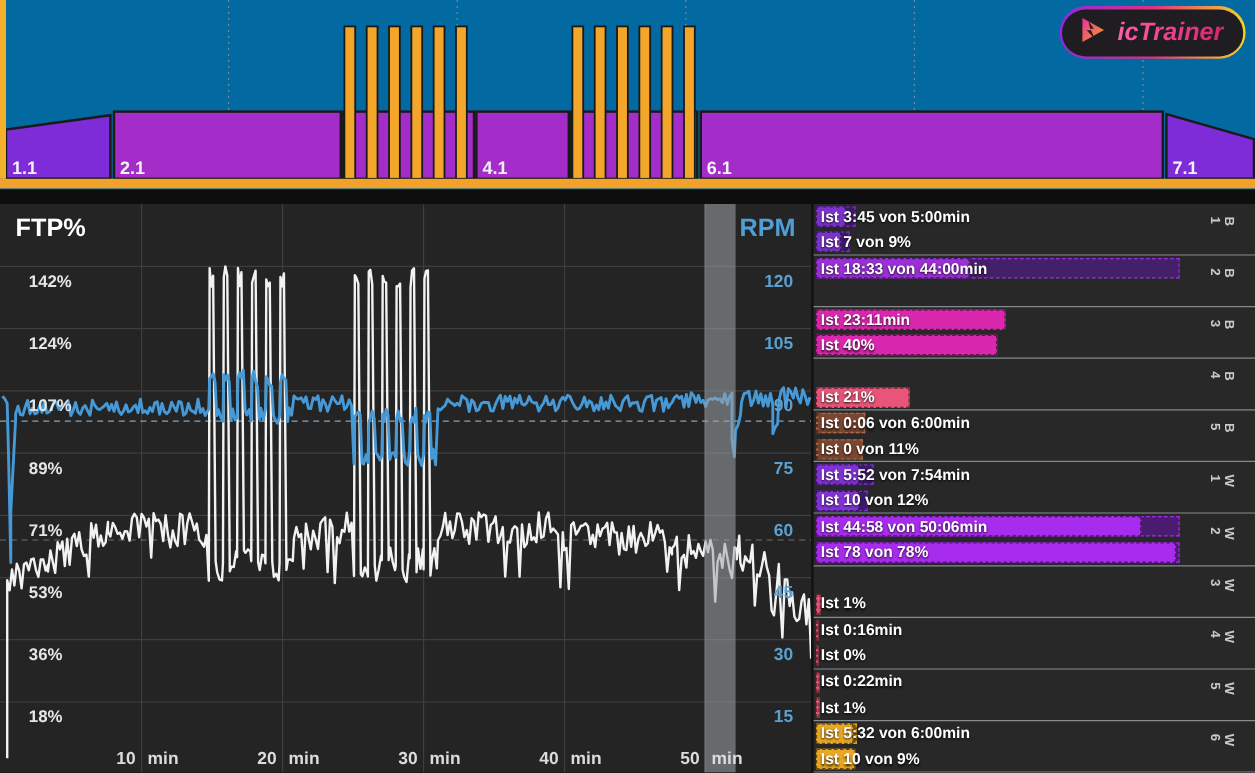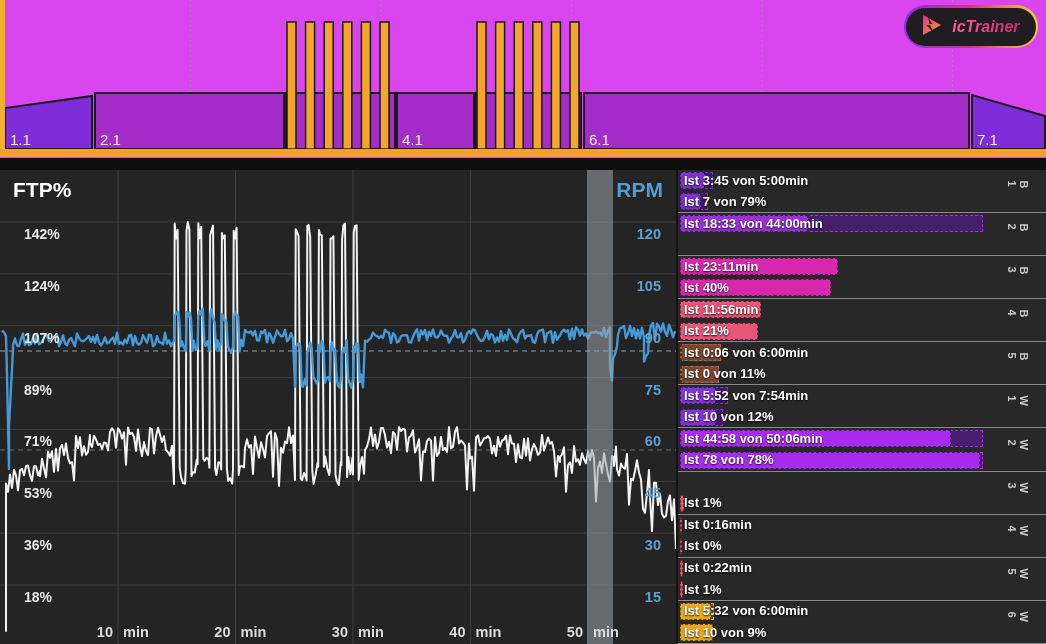--- a/index.html
+++ b/index.html
@@ -1,27 +1,27 @@
 <!DOCTYPE html>
 <html><head>
 <meta charset="utf-8">
 <style>
   html,body{margin:0;padding:0;background:#111;}
   *{box-sizing:border-box;}
   #app{position:relative;width:1046px;height:644px;overflow:hidden;
        font-family:"Liberation Sans","DejaVu Sans",sans-serif;background:#141414;}
   
-  #profile{position:absolute;left:0;top:0;width:1046px;height:158px;background:#d946ef;}
+  #profile{position:absolute;left:0;top:0;width:1046px;height:158px;background:#0369a1;font-weight:bold;}
   #profile-gap{position:absolute;left:0;top:158px;width:1046px;height:12px;background:#0e0e0e;}
   
   #logo{position:absolute;top:5px;right:8px;border-radius:22px;padding:2.5px;
         background:linear-gradient(90deg,#8a2be2,#e0317f,#f5d327);}
   #logo-inner{display:flex;align-items:center;gap:8px;background:#201d22;border-radius:20px;
         padding:4px 16px 4px 12px;}
-  #logo-text{font-size:16px;font-weight:bold;font-style:italic;
+  #logo-text{font-size:21px;font-weight:bold;font-style:italic;
         background:linear-gradient(90deg,#ff5fa8,#d6256e);
         -webkit-background-clip:text;background-clip:text;
         -webkit-text-fill-color:transparent;color:#e0317f;}
   
   #chart{position:absolute;left:0;top:170px;width:676px;height:474px;background:#242424;}
   
   #panel{position:absolute;left:676px;top:170px;width:370px;height:474px;background:#282828;
          border-left:2px solid #111;}
   .pgroup{position:relative;width:100%;border-bottom:1px solid rgba(165,172,178,0.75);}
   .prow{position:absolute;left:0;width:100%;height:21px;}
@@ -138,21 +138,21 @@
   <div id="panel">
       <div class="pgroup" style="height: 43.09px; border-bottom-color: rgba(165, 172, 178, 0.75); padding-left: 36px;">
         <div class="prow" style="top: 0.5px;">
           <div class="bar-target" style="width: 33px; background: rgb(60, 26, 99); border-color: rgb(123, 51, 201);"></div>
           <div class="bar-fill" style="width: 25px; background: rgb(123, 51, 201);"></div>
           <span class="prow-text">Ist 3:45 von 5:00min</span>
         </div>
         <div class="prow" style="top: 21.8px;">
           <div class="bar-target" style="width: 28px; background: rgb(60, 26, 99); border-color: rgb(123, 51, 201);"></div>
           <div class="bar-fill" style="width: 21px; background: rgb(123, 51, 201);"></div>
-          <span class="prow-text">Ist 7 von 79%</span>
+          <span class="prow-text">Ist 7 von 9%</span>
         </div>
         <span class="pgroup-label" style="color: rgb(201, 201, 201);">B 1</span>
       </div>
       <div class="pgroup" style="height: 43.09px; border-bottom-color: rgba(165, 172, 178, 0.75);">
         <div class="prow" style="top: 0.5px;">
           <div class="bar-target" style="width: 303px; background: rgb(69, 32, 106); border-color: rgb(154, 48, 214);"></div>
           <div class="bar-fill" style="width: 128px; background: rgb(154, 48, 214);"></div>
           <span class="prow-text">Ist 18:33 von 44:00min</span>
         </div>
         <span class="pgroup-label" style="color: rgb(201, 201, 201);">B 2</span>
@@ -164,25 +164,20 @@
           <span class="prow-text">Ist 23:11min</span>
         </div>
         <div class="prow" style="top: 21.8px;">
           <div class="bar-target" style="width: 151px; background: rgb(97, 16, 80); border-color: rgb(217, 40, 174);"></div>
           <div class="bar-fill" style="width: 151px; background: rgb(217, 40, 174);"></div>
           <span class="prow-text">Ist 40%</span>
         </div>
         <span class="pgroup-label" style="color: rgb(201, 201, 201);">B 3</span>
       </div>
       <div class="pgroup" style="height: 43.09px; border-bottom-color: rgba(165, 172, 178, 0.75);">
-        <div class="prow" style="top: 0.5px;">
-          <div class="bar-target" style="width: 81px; background: rgb(107, 32, 50); border-color: rgb(232, 85, 120);"></div>
-          <div class="bar-fill" style="width: 81px; background: rgb(232, 85, 120);"></div>
-          <span class="prow-text">Ist 11:56min</span>
-        </div>
         <div class="prow" style="top: 21.8px;">
           <div class="bar-target" style="width: 78px; background: rgb(107, 32, 50); border-color: rgb(232, 85, 120);"></div>
           <div class="bar-fill" style="width: 78px; background: rgb(232, 85, 120);"></div>
           <span class="prow-text">Ist 21%</span>
         </div>
         <span class="pgroup-label" style="color: rgb(201, 201, 201);">B 4</span>
       </div>
       <div class="pgroup" style="height: 43.09px; border-bottom-color: rgba(165, 172, 178, 0.75);">
         <div class="prow" style="top: 0.5px;">
           <div class="bar-target" style="width: 41px; background: rgb(122, 70, 48); border-color: rgb(176, 104, 68);"></div>

